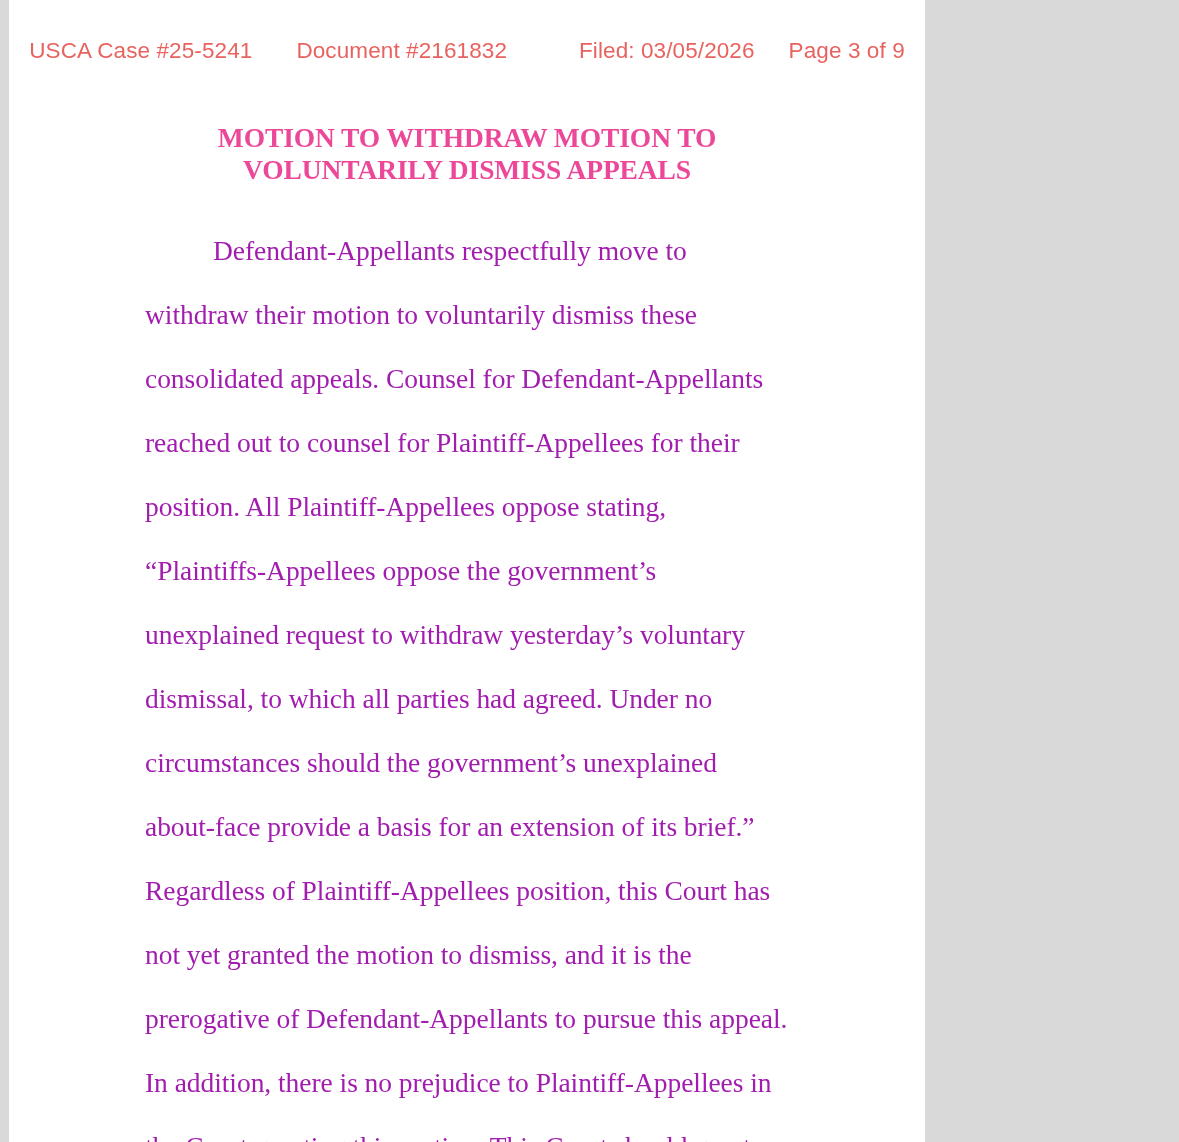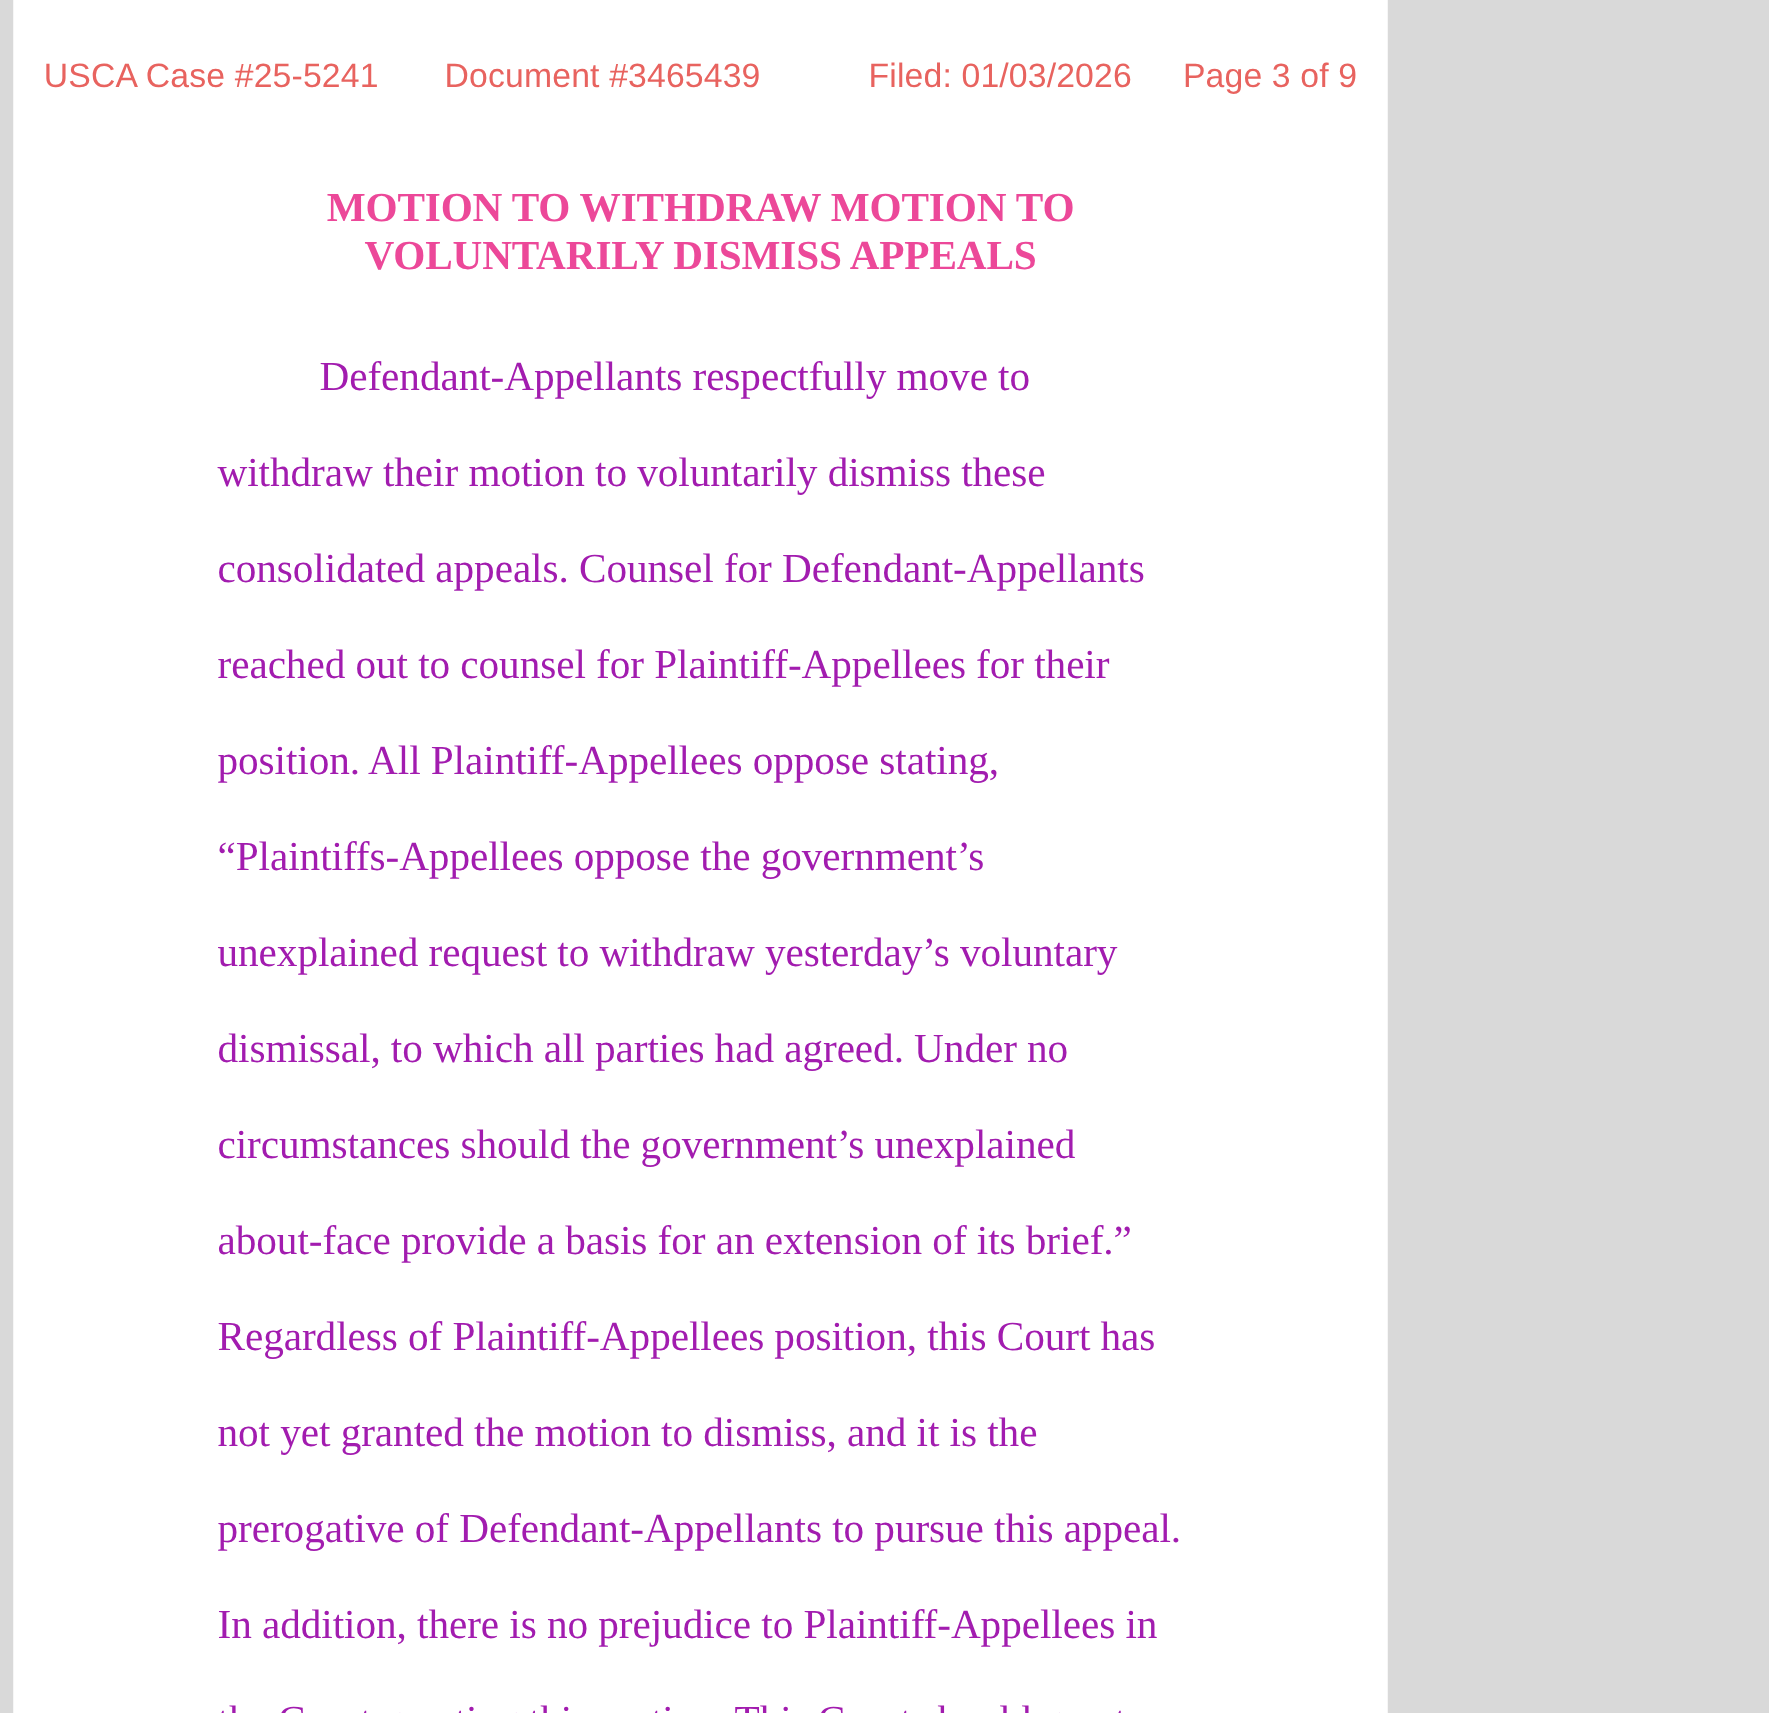--- a/index.html
+++ b/index.html
@@ -85,23 +85,23 @@
 </style>
 </head>
 <body>
 
 <div id="page">
   <div id="sheet">
 
     <div class="ecf-header">
       <span class="seg">USCA Case #25-5241</span>
       <span class="gap-a"></span>
-      <span class="seg">Document #3465439</span>
+      <span class="seg">Document #2161832</span>
       <span class="gap-b"></span>
-      <span class="seg">Filed: 01/03/2026</span>
+      <span class="seg">Filed: 03/05/2026</span>
       <span class="gap-c"></span>
       <span class="seg">Page 3 of 9</span>
     </div>
 
     <div class="doc-body">
       <h1 class="title">MOTION TO WITHDRAW MOTION TO VOLUNTARILY DISMISS APPEALS</h1>
       <p class="para">Defendant-Appellants respectfully move to withdraw their motion to voluntarily dismiss these consolidated appeals.  Counsel for Defendant-Appellants reached out to counsel for Plaintiff-Appellees for their position.  All Plaintiff-Appellees oppose stating, “Plaintiffs-Appellees oppose the government’s unexplained request to withdraw yesterday’s voluntary dismissal, to which all parties had agreed.  Under no circumstances should the government’s unexplained about-face provide a basis for an extension of its brief.”  Regardless of Plaintiff-Appellees position, this Court has not yet granted the motion to dismiss, and it is the prerogative of Defendant-Appellants to pursue this appeal. In addition, there is no prejudice to Plaintiff-Appellees in the Court granting this motion.  This Court should grant this motion to withdraw.</p>
       <p class="closing">Respectfully withdraw,</p>
     </div>
 

